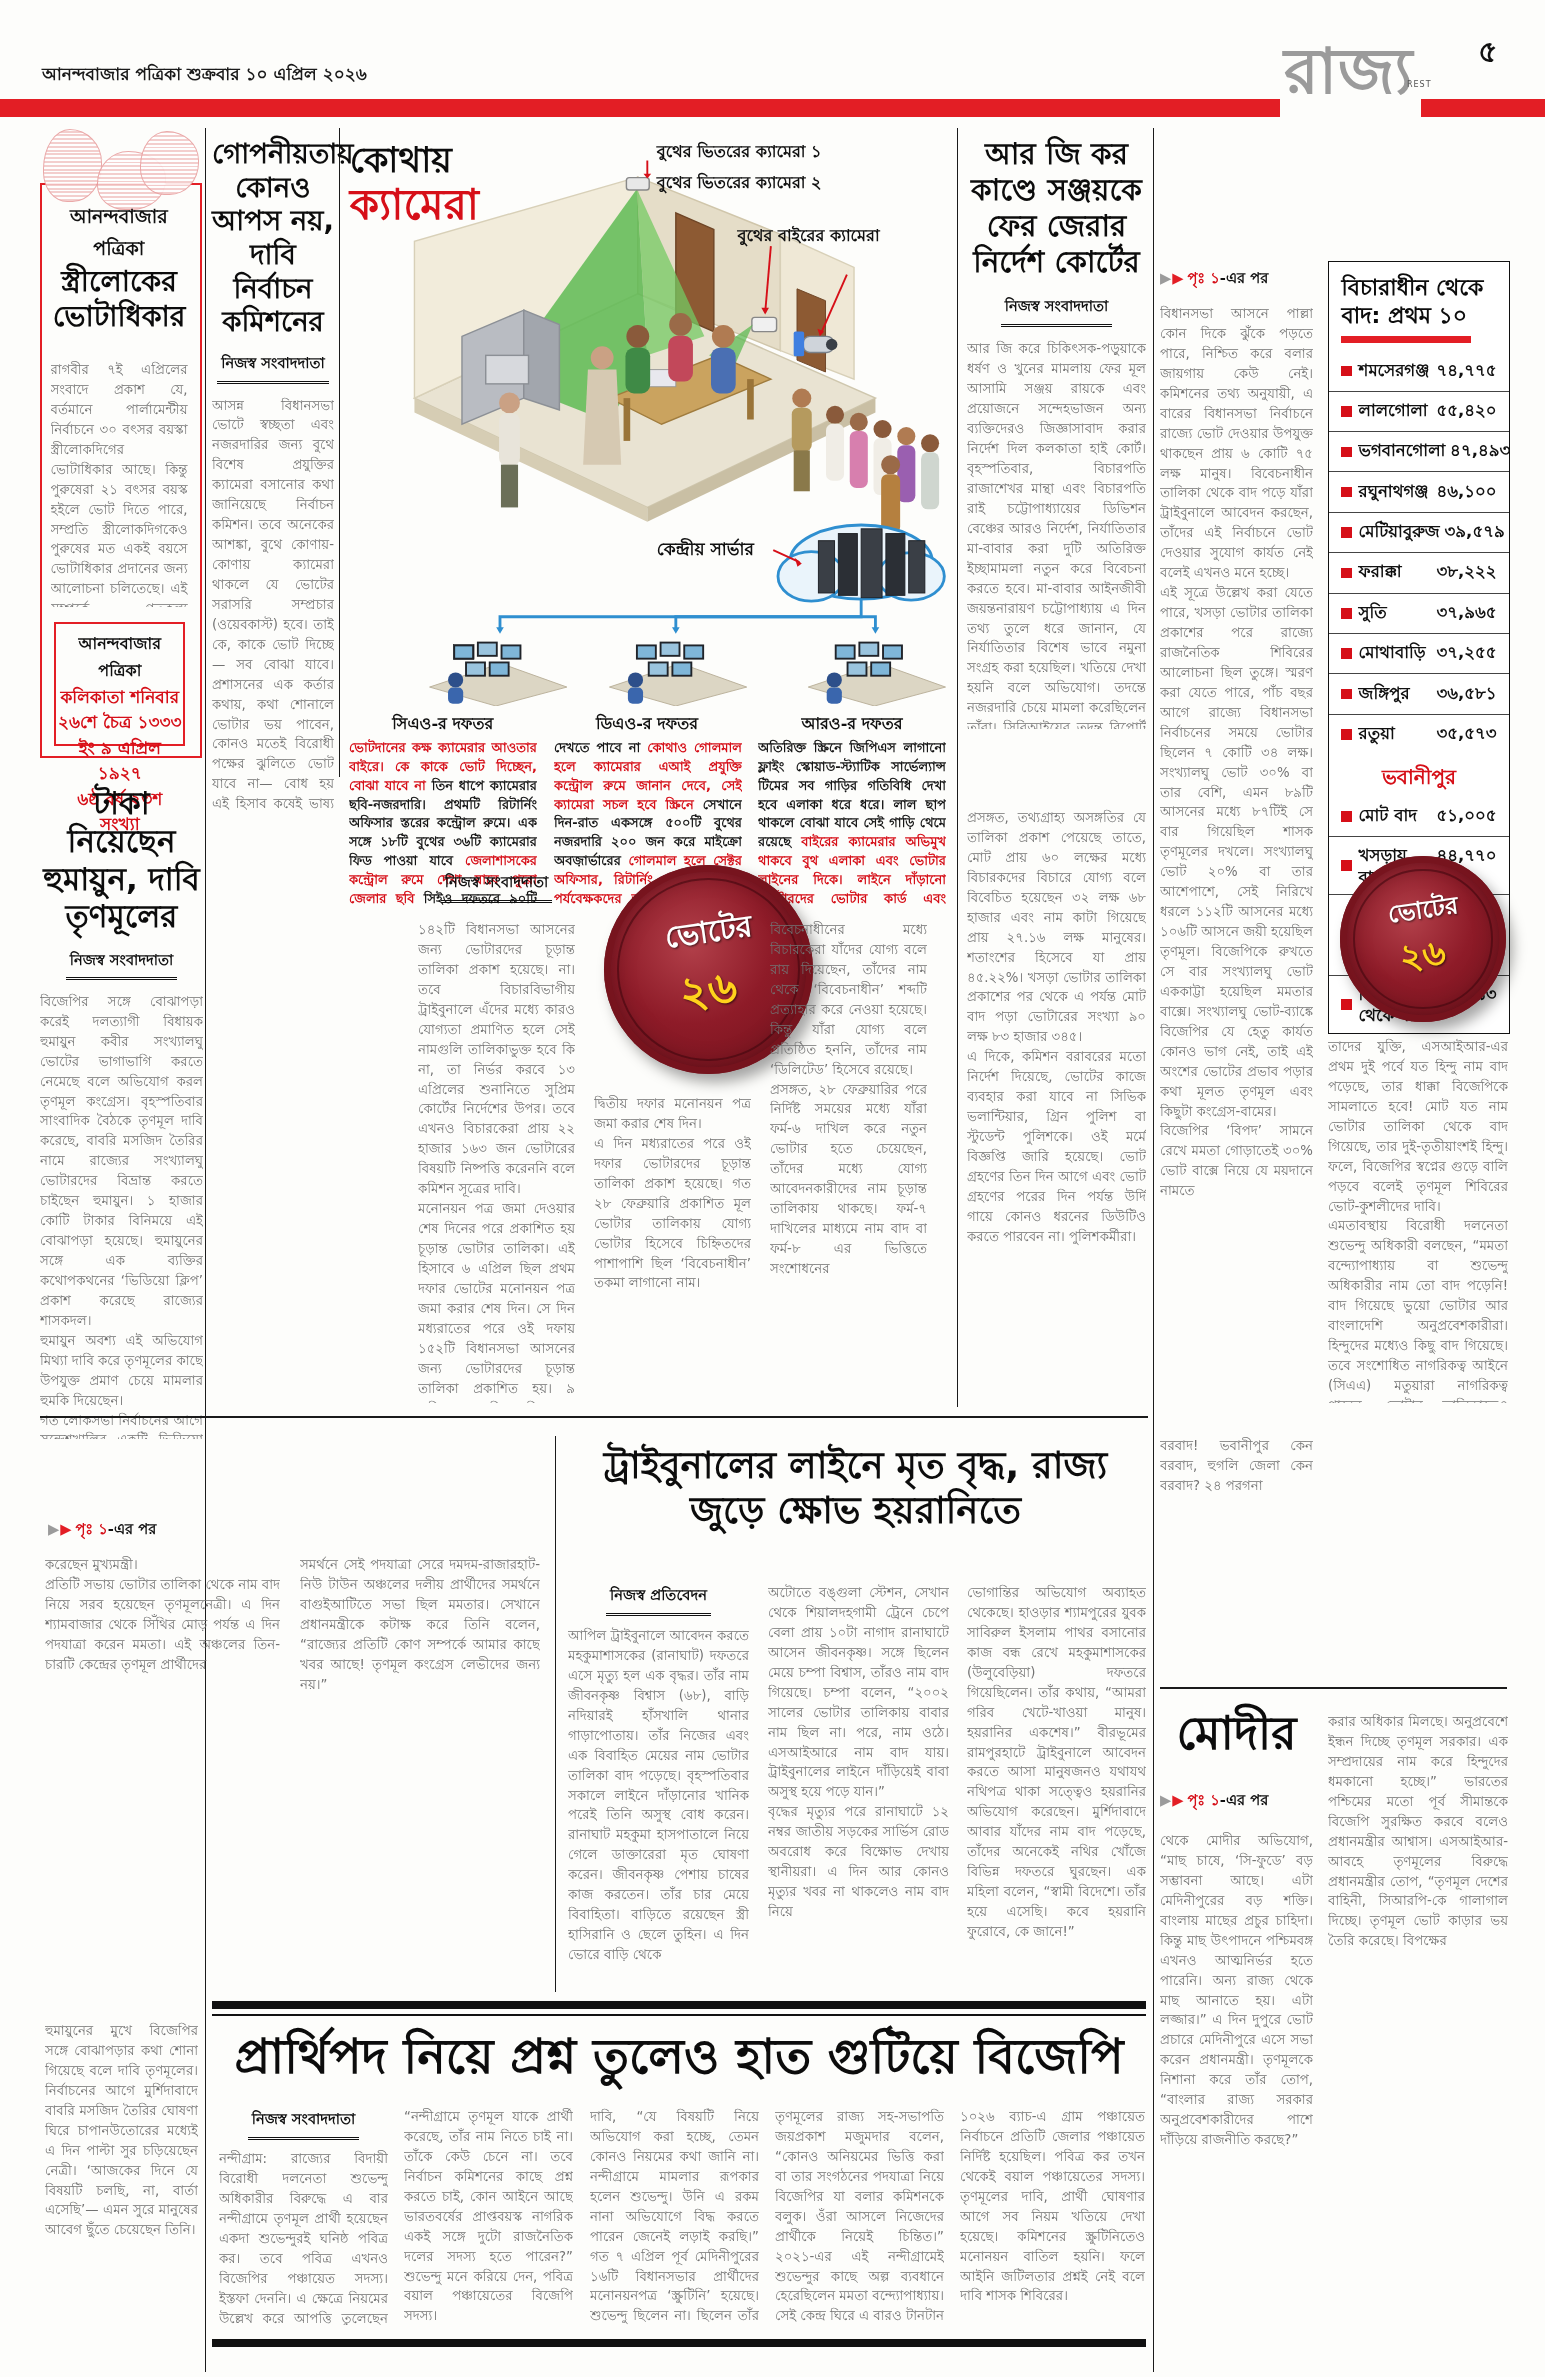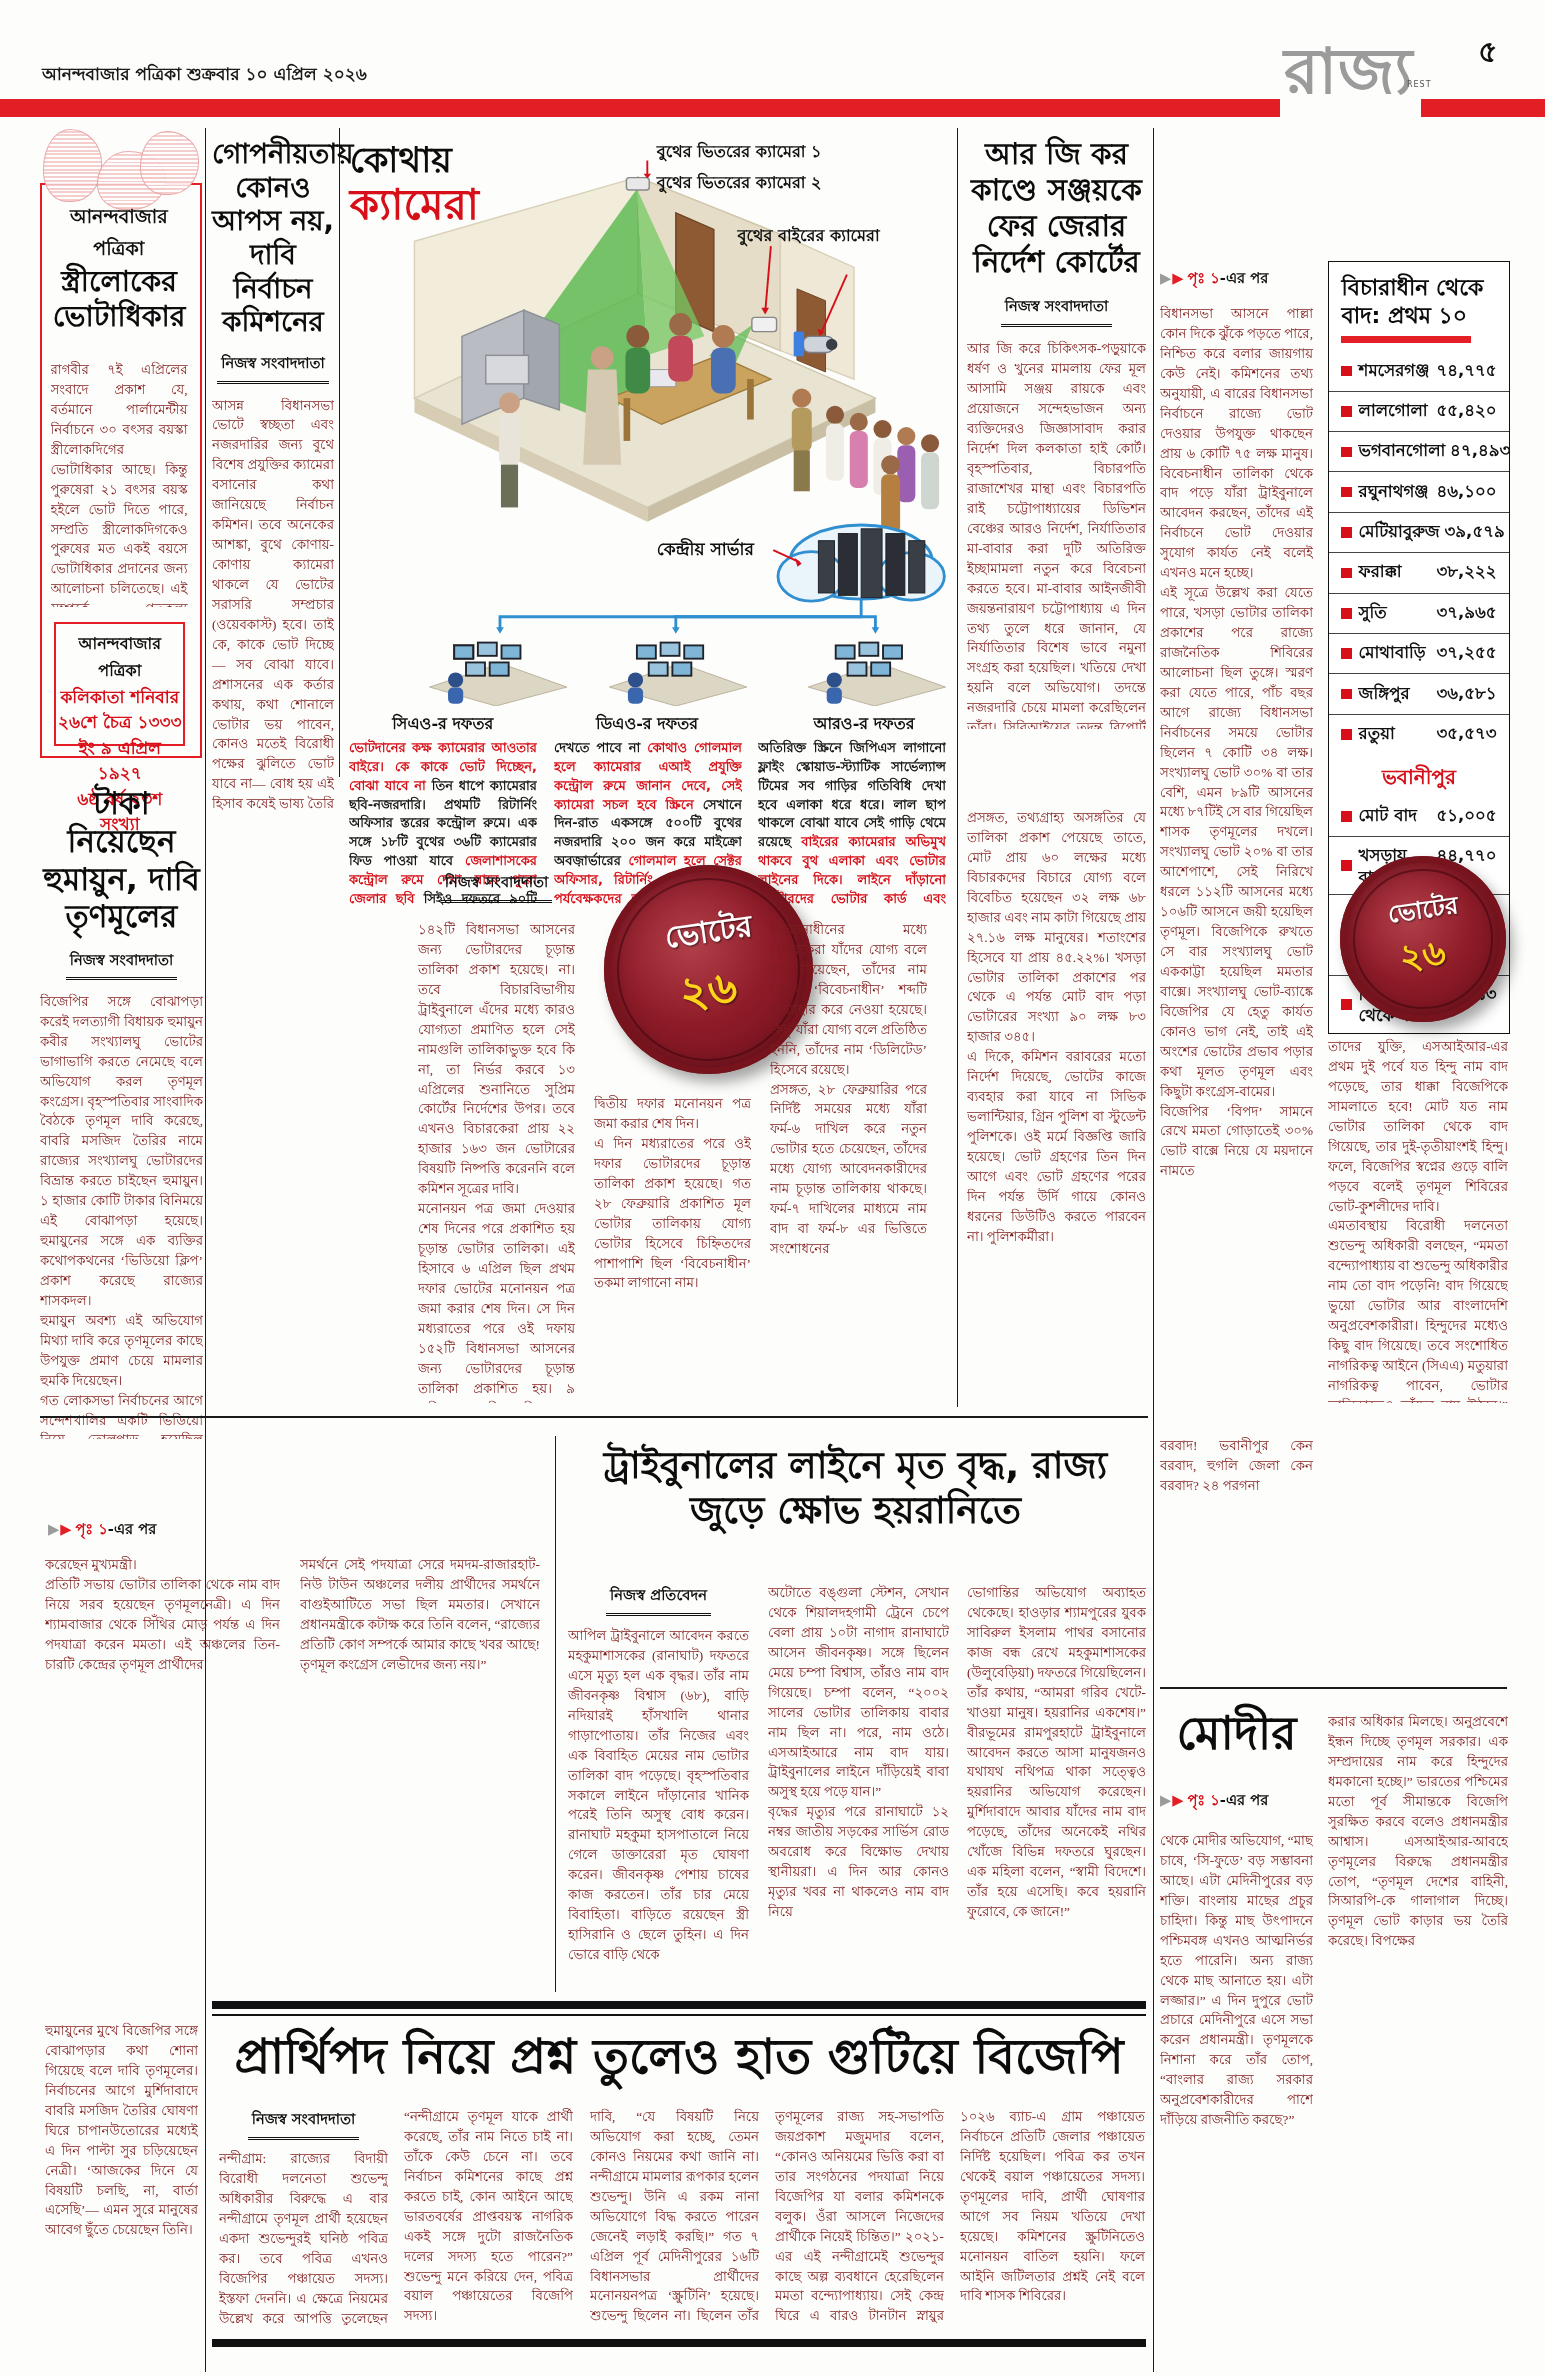--- a/index.html
+++ b/index.html
@@ -20,21 +20,21 @@
   
   .headline{font-weight:bold;color:#0c0c0c;line-height:1.22;}
   .h-center{text-align:center;}
   .byline{font-size:14.7px;font-weight:bold;text-align:center;color:#111;}
   .byline .bl-inner{display:inline-block;border-bottom:3.3px double #111;padding:0 3.8px 4.8px;}
   .marker{font-size:14.7px;font-weight:bold;color:#111;}
   .marker .arr{color:#e31e25;margin-right:3.8px;}
   .marker .arr-shadow{color:#9b9b9b;margin-right:1px;}
   .marker .pg{color:#d60f18;}
   
-  .bodytext{font-size:13.3px;line-height:1.5;text-align:justify;white-space:pre-line;color:#7f1d1d;font-family:Liberation Serif, serif;}
+  .bodytext{font-size:13.3px;line-height:1.5;text-align:justify;white-space:pre-line;color:#737373;}
   
   .arch-frame{border:2.4px solid #e31e25;}
   .arch-logo{font-size:19px;font-weight:bold;color:#111;text-align:center;}
   .arch-blob{position:absolute;background:
      repeating-linear-gradient(0deg,#f3c9c9 0 1.9px,#fff 1.9px 3.8px);
      border:1px solid #e8a0a0;border-radius:50% 60% 55% 45%/60% 50% 55% 45%;opacity:.9;}
   .arch-box{border:2.4px solid #e31e25;text-align:center;}
   .arch-box .l0{font-size:16px;font-weight:bold;color:#111;margin-top:6.7px;}
   .arch-box .lr{font-size:17px;font-weight:bold;color:#d60f18;line-height:1.5;}
   
@@ -253,21 +253,21 @@
           <rect x="1065" y="60" width="36" height="24" fill="#9ac4de"></rect>
         <rect x="1111" y="56" width="44" height="32" fill="#20242a"></rect>
           <rect x="1115" y="60" width="36" height="24" fill="#7fb6d8"></rect>
         <circle cx="1035" cy="95" r="16" fill="#2d4f8a"></circle>
           <rect x="1019" y="111" width="32" height="34" rx="10" fill="#3a66ad"></rect>
       </g>
     </svg>
 
     <div class="abs office-name" style="left:4.8px;top:579px;width:190px;">সিএও-র দফতর</div>
     <div class="abs office-name" style="left:209px;top:579px;width:190px;">ডিএও-র দফতর</div>
-    <div class="abs office-name" style="left:426px;top:579px;width:190px;">আরও-র দফতর</div>
+    <div class="abs office-name" style="left:414px;top:579px;width:190px;">আরও-র দফতর</div>
   </div>
 
   <div class="abs office-text" style="left:349px;top:739px;width:188px;height:170px;overflow:hidden;"><span class="seg-red">ভোটদানের কক্ষ ক্যামেরার আওতার বাইরে। কে কাকে ভোট দিচ্ছেন, বোঝা যাবে না </span><span class="seg-black">তিন ধাপে ক্যামেরার ছবি-নজরদারি। প্রথমটি রিটার্নিং অফিসার স্তরের কন্ট্রোল রুমে। এক সঙ্গে ১৮টি বুথের ৩৬টি ক্যামেরার ফিড পাওয়া যাবে </span><span class="seg-red">জেলাশাসকের কন্ট্রোল রুমে দেখা যাবে পুরো জেলার ছবি </span><span class="seg-black">সিইও দফতরে ৯০টি স্ক্রিনে ৭২০টি ক্যামেরা ফিড একসঙ্গে। অন্য কোনও ব্যক্তি বা রাজনৈতিক দল এই ফিড </span></div>
   <div class="abs office-text" style="left:554px;top:739px;width:188px;height:170px;overflow:hidden;"><span class="seg-black">দেখতে পাবে না </span><span class="seg-red">কোথাও গোলমাল হলে ক্যামেরার এআই প্রযুক্তি কন্ট্রোল রুমে জানান দেবে, সেই ক্যামেরা সচল হবে স্ক্রিনে </span><span class="seg-black">সেখানে দিন-রাত একসঙ্গে ৫০০টি বুথের নজরদারি ২০০ জন করে মাইক্রো অবজ়ার্ভারের </span><span class="seg-red">গোলমাল হলে সেক্টর অফিসার, রিটার্নিং অফিসার এবং পর্যবেক্ষকদের জানানো হবে। প্রতি বুথে চার জন করে কেন্দ্রীয় বাহিনীর সদস্য </span></div>
   <div class="abs office-text" style="left:758px;top:739px;width:188px;height:170px;overflow:hidden;"><span class="seg-black">অতিরিক্ত স্ক্রিনে জিপিএস লাগানো ফ্লাইং স্কোয়াড-স্ট্যাটিক সার্ভেল্যান্স টিমের সব গাড়ির গতিবিধি দেখা হবে এলাকা ধরে ধরে। লাল ছাপ থাকলে বোঝা যাবে সেই গাড়ি থেমে রয়েছে </span><span class="seg-red">বাইরের ক্যামেরার অভিমুখ থাকবে বুথ এলাকা এবং ভোটার লাইনের দিকে। লাইনে দাঁড়ানো ভোটারদের ভোটার কার্ড এবং আঙুলে ভোটের কালি লাগানো আছে কি না, দেখবেন বিএলও </span></div>
 
   <div class="abs" style="left:967px;top:137px;width:179px;">
     <div class="headline h-center" style="font-size:29.5px;">আর জি কর কাণ্ডে সঞ্জয়কে ফের জেরার নির্দেশ কোর্টের</div>
     <div class="byline" style="margin-top:13.3px;"><span class="bl-inner">নিজস্ব সংবাদদাতা</span></div>
     <div class="bodytext" style="margin-top:12.4px;height:390px;overflow:hidden;">আর জি করে চিকিৎসক-পড়ুয়াকে ধর্ষণ ও খুনের মামলায় ফের মূল আসামি সঞ্জয় রায়কে এবং প্রয়োজনে সন্দেহভাজন অন্য ব্যক্তিদেরও জিজ্ঞাসাবাদ করার নির্দেশ দিল কলকাতা হাই কোর্ট। বৃহস্পতিবার, বিচারপতি রাজাশেখর মান্থা এবং বিচারপতি রাই চট্টোপাধ্যায়ের ডিভিশন বেঞ্চের আরও নির্দেশ, নির্যাতিতার মা-বাবার করা দুটি অতিরিক্ত ইচ্ছামামলা নতুন করে বিবেচনা করতে হবে। মা-বাবার আইনজীবী জয়ন্তনারায়ণ চট্টোপাধ্যায় এ দিন তথ্য তুলে ধরে জানান, যে নির্যাতিতার বিশেষ ভাবে নমুনা সংগ্রহ করা হয়েছিল। খতিয়ে দেখা হয়নি বলে অভিযোগ। তদন্তে নজরদারি চেয়ে মামলা করেছিলেন তাঁরা। সিবিআইয়ের তদন্ত রিপোর্ট দেখে বিচারপতিরা নির্দেশ দিয়েছেন, প্রয়োজনে ঘটনায় জড়িত সন্দেহে অন্যদেরও জেরা করতে পারবে সিবিআই। সেই রিপোর্ট আগামী শুনানিতে আদালতে জমা দিতে হবে।</div>

